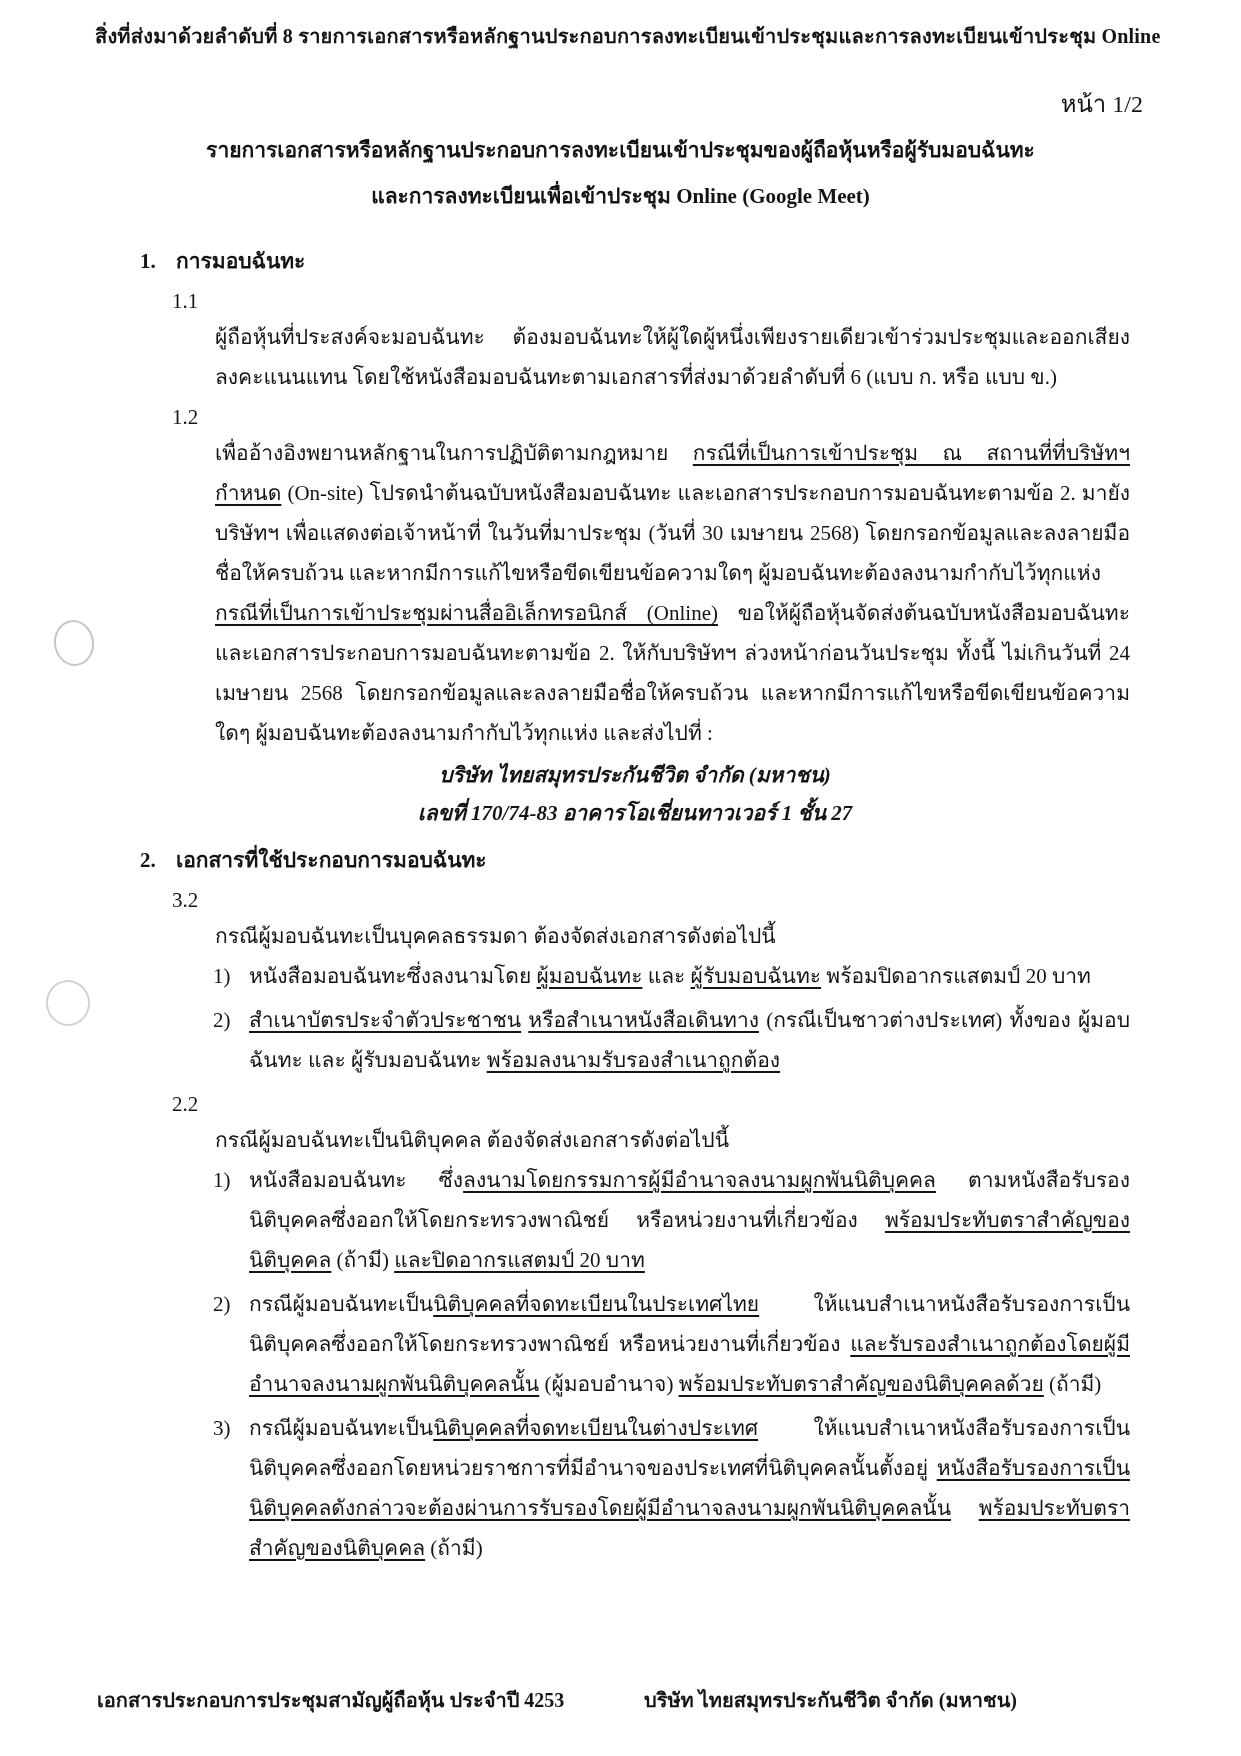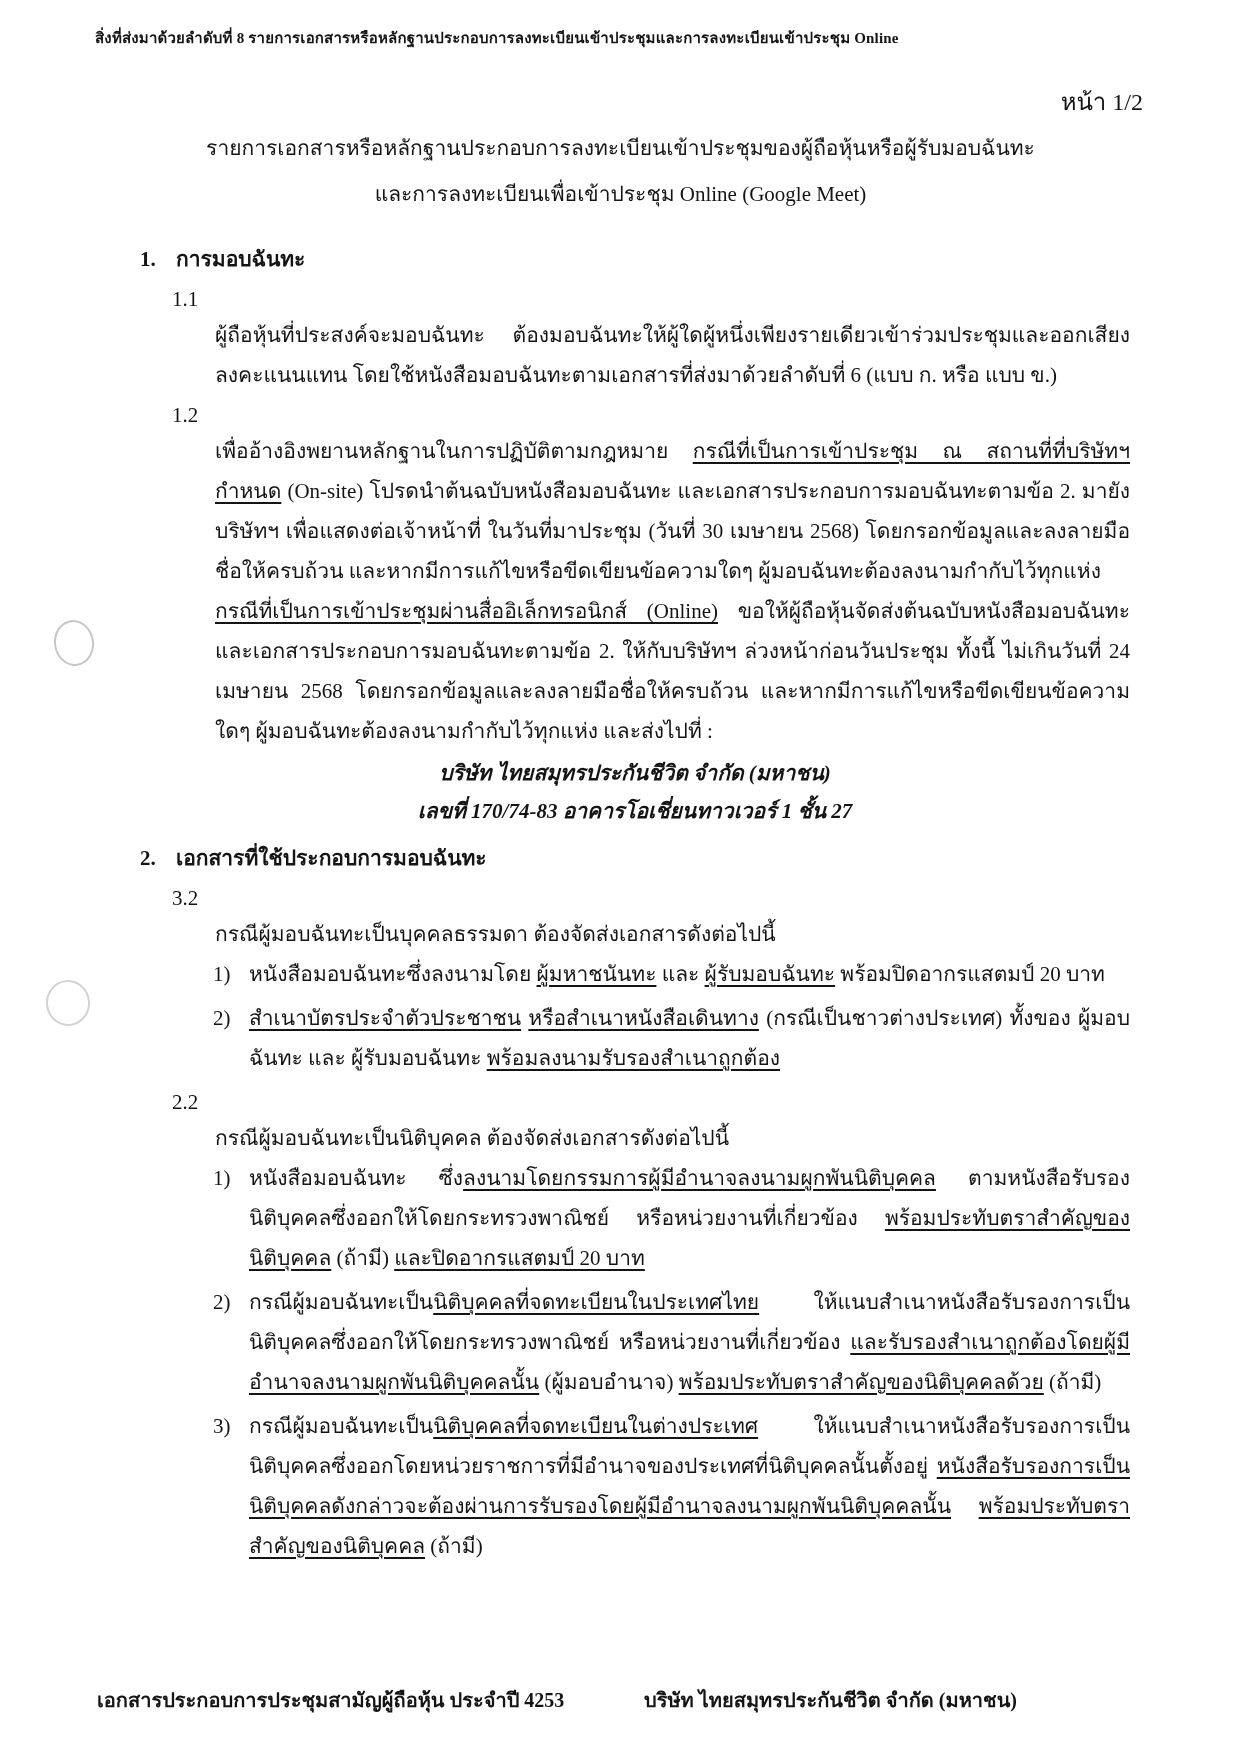--- a/index.html
+++ b/index.html
@@ -6,36 +6,36 @@
   body{
     width:1241px;height:1756px;
     background:#ffffff;
     position:relative;
     overflow:hidden;
     font-family:"Liberation Serif","DejaVu Serif",serif;
     color:#141414;
     -webkit-font-smoothing:antialiased;
   }
   .attachment-header{
-    padding-top:26px;
+    padding-top:20px;
     margin:0 60px 0 95px;
-    font-size:15px;
+    font-size:20px;
     font-weight:700;
     letter-spacing:.2px;
   }
   .page-number{
     margin-top:32px;
     margin-right:98px;
     text-align:right;
     font-size:24px;
   }
   .doc-title{
     margin-top:4px;
     text-align:center;
-    font-weight:400;
+    font-weight:700;
     font-size:21px;
     line-height:46px;
   }
   .content{
     margin:22px 111px 0 140px;
     font-size:21px;
     line-height:40px;
   }
   .sec-head{display:flex;font-weight:700;}
   .sec-num{width:36px;flex-shrink:0;}
@@ -123,21 +123,21 @@
       <span>เอกสารที่ใช้ประกอบการมอบฉันทะ</span>
     </div>
 
     <div class="item">
       <span class="item-num">3.2</span>
       <div class="item-body"><span>กรณีผู้มอบฉันทะเป็นบุคคลธรรมดา ต้องจัดส่งเอกสารดังต่อไปนี้</span></div>
     </div>
 
     <div class="sub-item">
       <span class="sub-num">1)</span>
-      <div class="sub-body"><span>หนังสือมอบฉันทะซึ่งลงนามโดย </span><u>ผู้มหาชนันทะ</u><span> และ </span><u>ผู้รับมอบฉันทะ</u><span> พร้อมปิดอากรแสตมป์ 20 บาท</span></div>
+      <div class="sub-body"><span>หนังสือมอบฉันทะซึ่งลงนามโดย </span><u>ผู้มอบฉันทะ</u><span> และ </span><u>ผู้รับมอบฉันทะ</u><span> พร้อมปิดอากรแสตมป์ 20 บาท</span></div>
     </div>
 
     <div class="sub-item">
       <span class="sub-num">2)</span>
       <div class="sub-body"><u>สำเนาบัตรประจำตัวประชาชน</u><span> </span><u>หรือสำเนาหนังสือเดินทาง</u><span> (กรณีเป็นชาวต่างประเทศ) ทั้งของ ผู้มอบฉันทะ และ ผู้รับมอบฉันทะ </span><u>พร้อมลงนามรับรองสำเนาถูกต้อง</u></div>
     </div>
 
     <div class="item">
       <span class="item-num">2.2</span>
       <div class="item-body"><span>กรณีผู้มอบฉันทะเป็นนิติบุคคล ต้องจัดส่งเอกสารดังต่อไปนี้</span></div>

